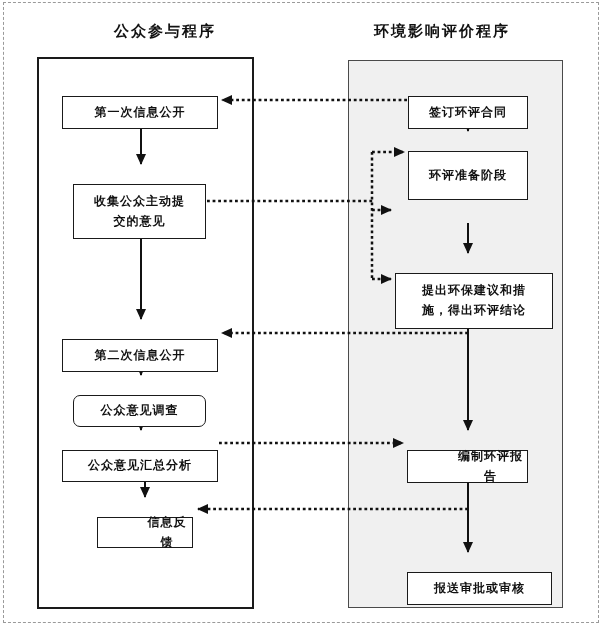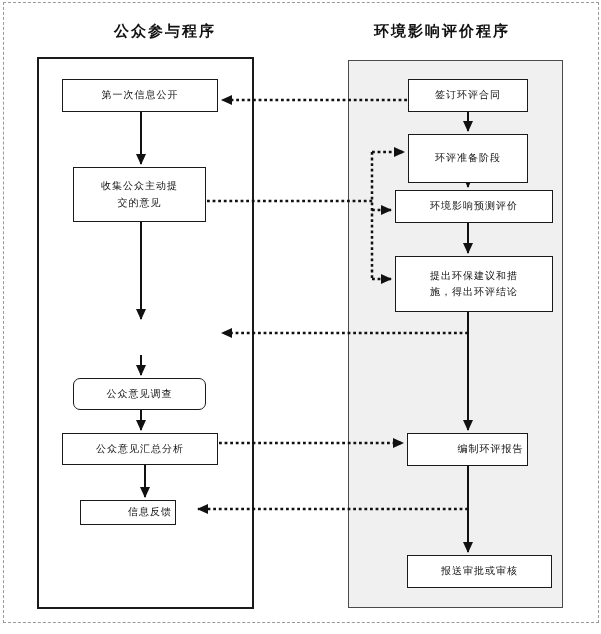--- a/index.html
+++ b/index.html
@@ -55,26 +55,27 @@
   #connectors .dotted { stroke: #111; stroke-width: 2.5; stroke-dasharray: 2.8 2.8; fill: none; }
   .fbox {
     position: absolute;
     box-sizing: border-box;
     background: #ffffff;
     border: 1.5px solid #1a1a1a;
     display: flex;
     align-items: center;
     justify-content: center;
     text-align: center;
-    font-size: 10px;
-    font-weight: normal;
+    font-size: 12px;
+    font-weight: bold;
     letter-spacing: 1px;
     line-height: 1.65;
     white-space: pre-line;
     z-index: 3;
+    margin-top: 17px;
   }
 </style>
 </head>
 <body>
 
 <div id="canvas">
 
   <div class="page-border"></div>
 
   <div class="flow-title" style="left:60px; width:156px;">公众参与程序</div>
@@ -121,25 +122,25 @@
 
       <line class="dotted" x1="219" y1="443" x2="403" y2="443" marker-end="url(#arr)"></line>
 
       <line class="dotted" x1="468" y1="509" x2="198" y2="509" marker-end="url(#arr)"></line>
     </g>
   </svg>
 
   <div class="fbox" style="left:62px; top:79px; width:156px; height:33px;">第一次信息公开</div>
   <div class="fbox" style="left:73px; top:167px; width:133px; height:55px;">收集公众主动提
 交的意见</div>
+  <div class="fbox" style="left:62px; top:322px; width:156px; height:33px;">第二次信息公开</div>
   <div class="fbox" style="left:73px; top:378px; width:133px; height:32px;border-radius:7px;">公众意见调查</div>
   <div class="fbox" style="left:62px; top:433px; width:156px; height:32px;">公众意见汇总分析</div>
-  <div class="fbox" style="left:80px; top:500px; width:96px; height:25px;padding-left:44px;">信息反馈</div>
+  <div class="fbox" style="left:97px; top:500px; width:96px; height:31px;padding-left:44px;">信息反馈</div>
 
   <div class="fbox" style="left:408px; top:79px; width:120px; height:33px;">签订环评合同</div>
   <div class="fbox" style="left:408px; top:134px; width:120px; height:49px;">环评准备阶段</div>
-  <div class="fbox" style="left:395px; top:190px; width:158px; height:33px;">环境影响预测评价</div>
   <div class="fbox" style="left:395px; top:256px; width:158px; height:56px;">提出环保建议和措
 施，得出环评结论</div>
   <div class="fbox" style="left:407px; top:433px; width:121px; height:33px;padding-left:46px;">编制环评报告</div>
   <div class="fbox" style="left:407px; top:555px; width:145px; height:33px;">报送审批或审核</div>
 
 </div>
 
 </body></html>

